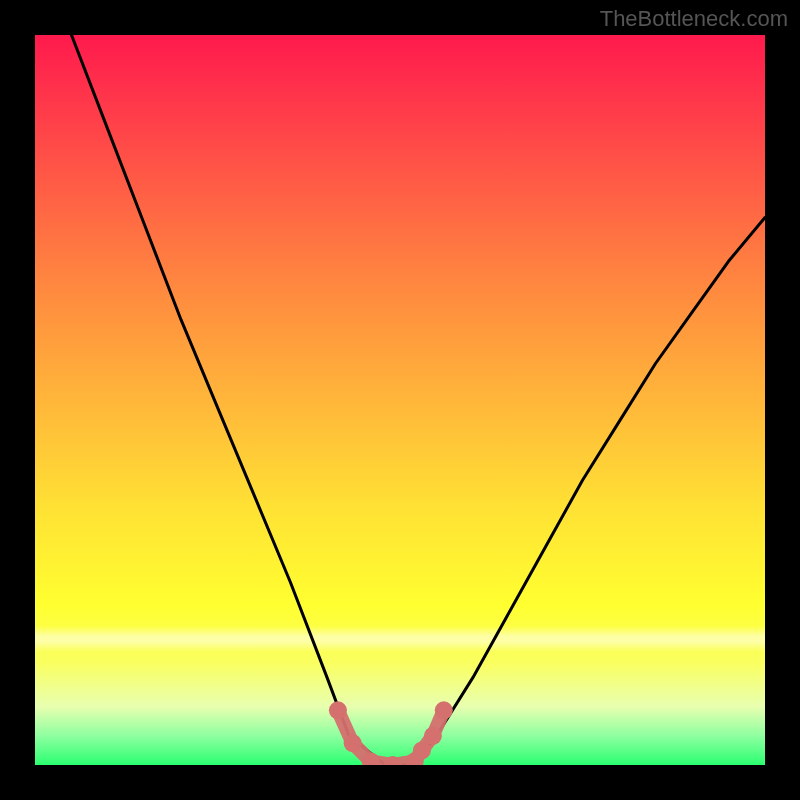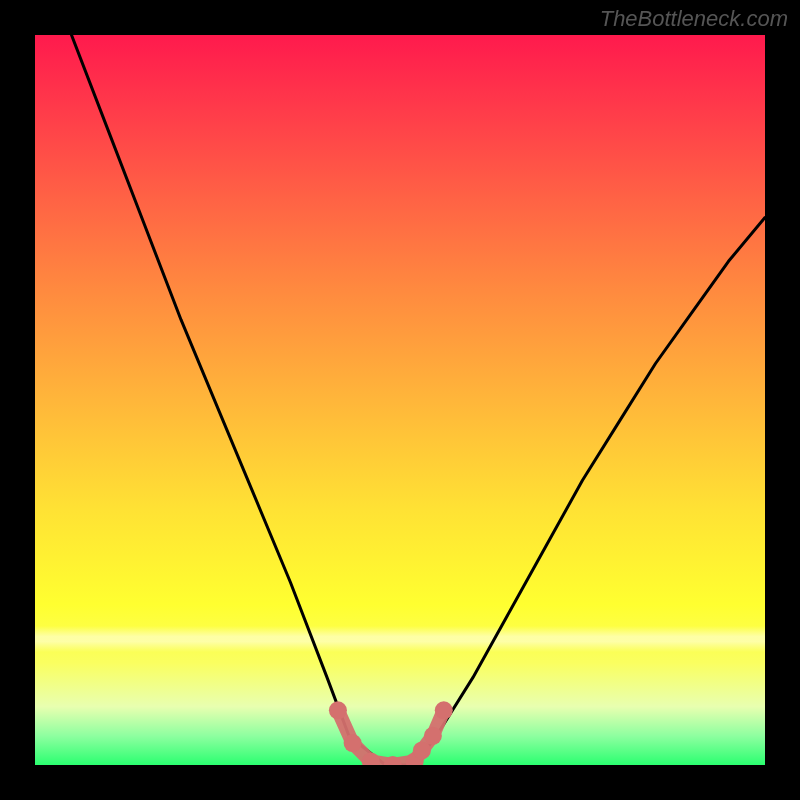--- a/index.html
+++ b/index.html
@@ -12,21 +12,20 @@
     position: relative;
   }
   .watermark {
     position: absolute;
     top: 6px;
     right: 12px;
     color: #555;
     font-size: 22px;
     font-weight: 500;
     z-index: 10;
-    font-style: italic;
   }
   .plot-area {
     position: absolute;
     left: 35px;
     top: 35px;
     width: 730px;
     height: 730px;
     overflow: hidden;
   }
   .gradient-bg {

